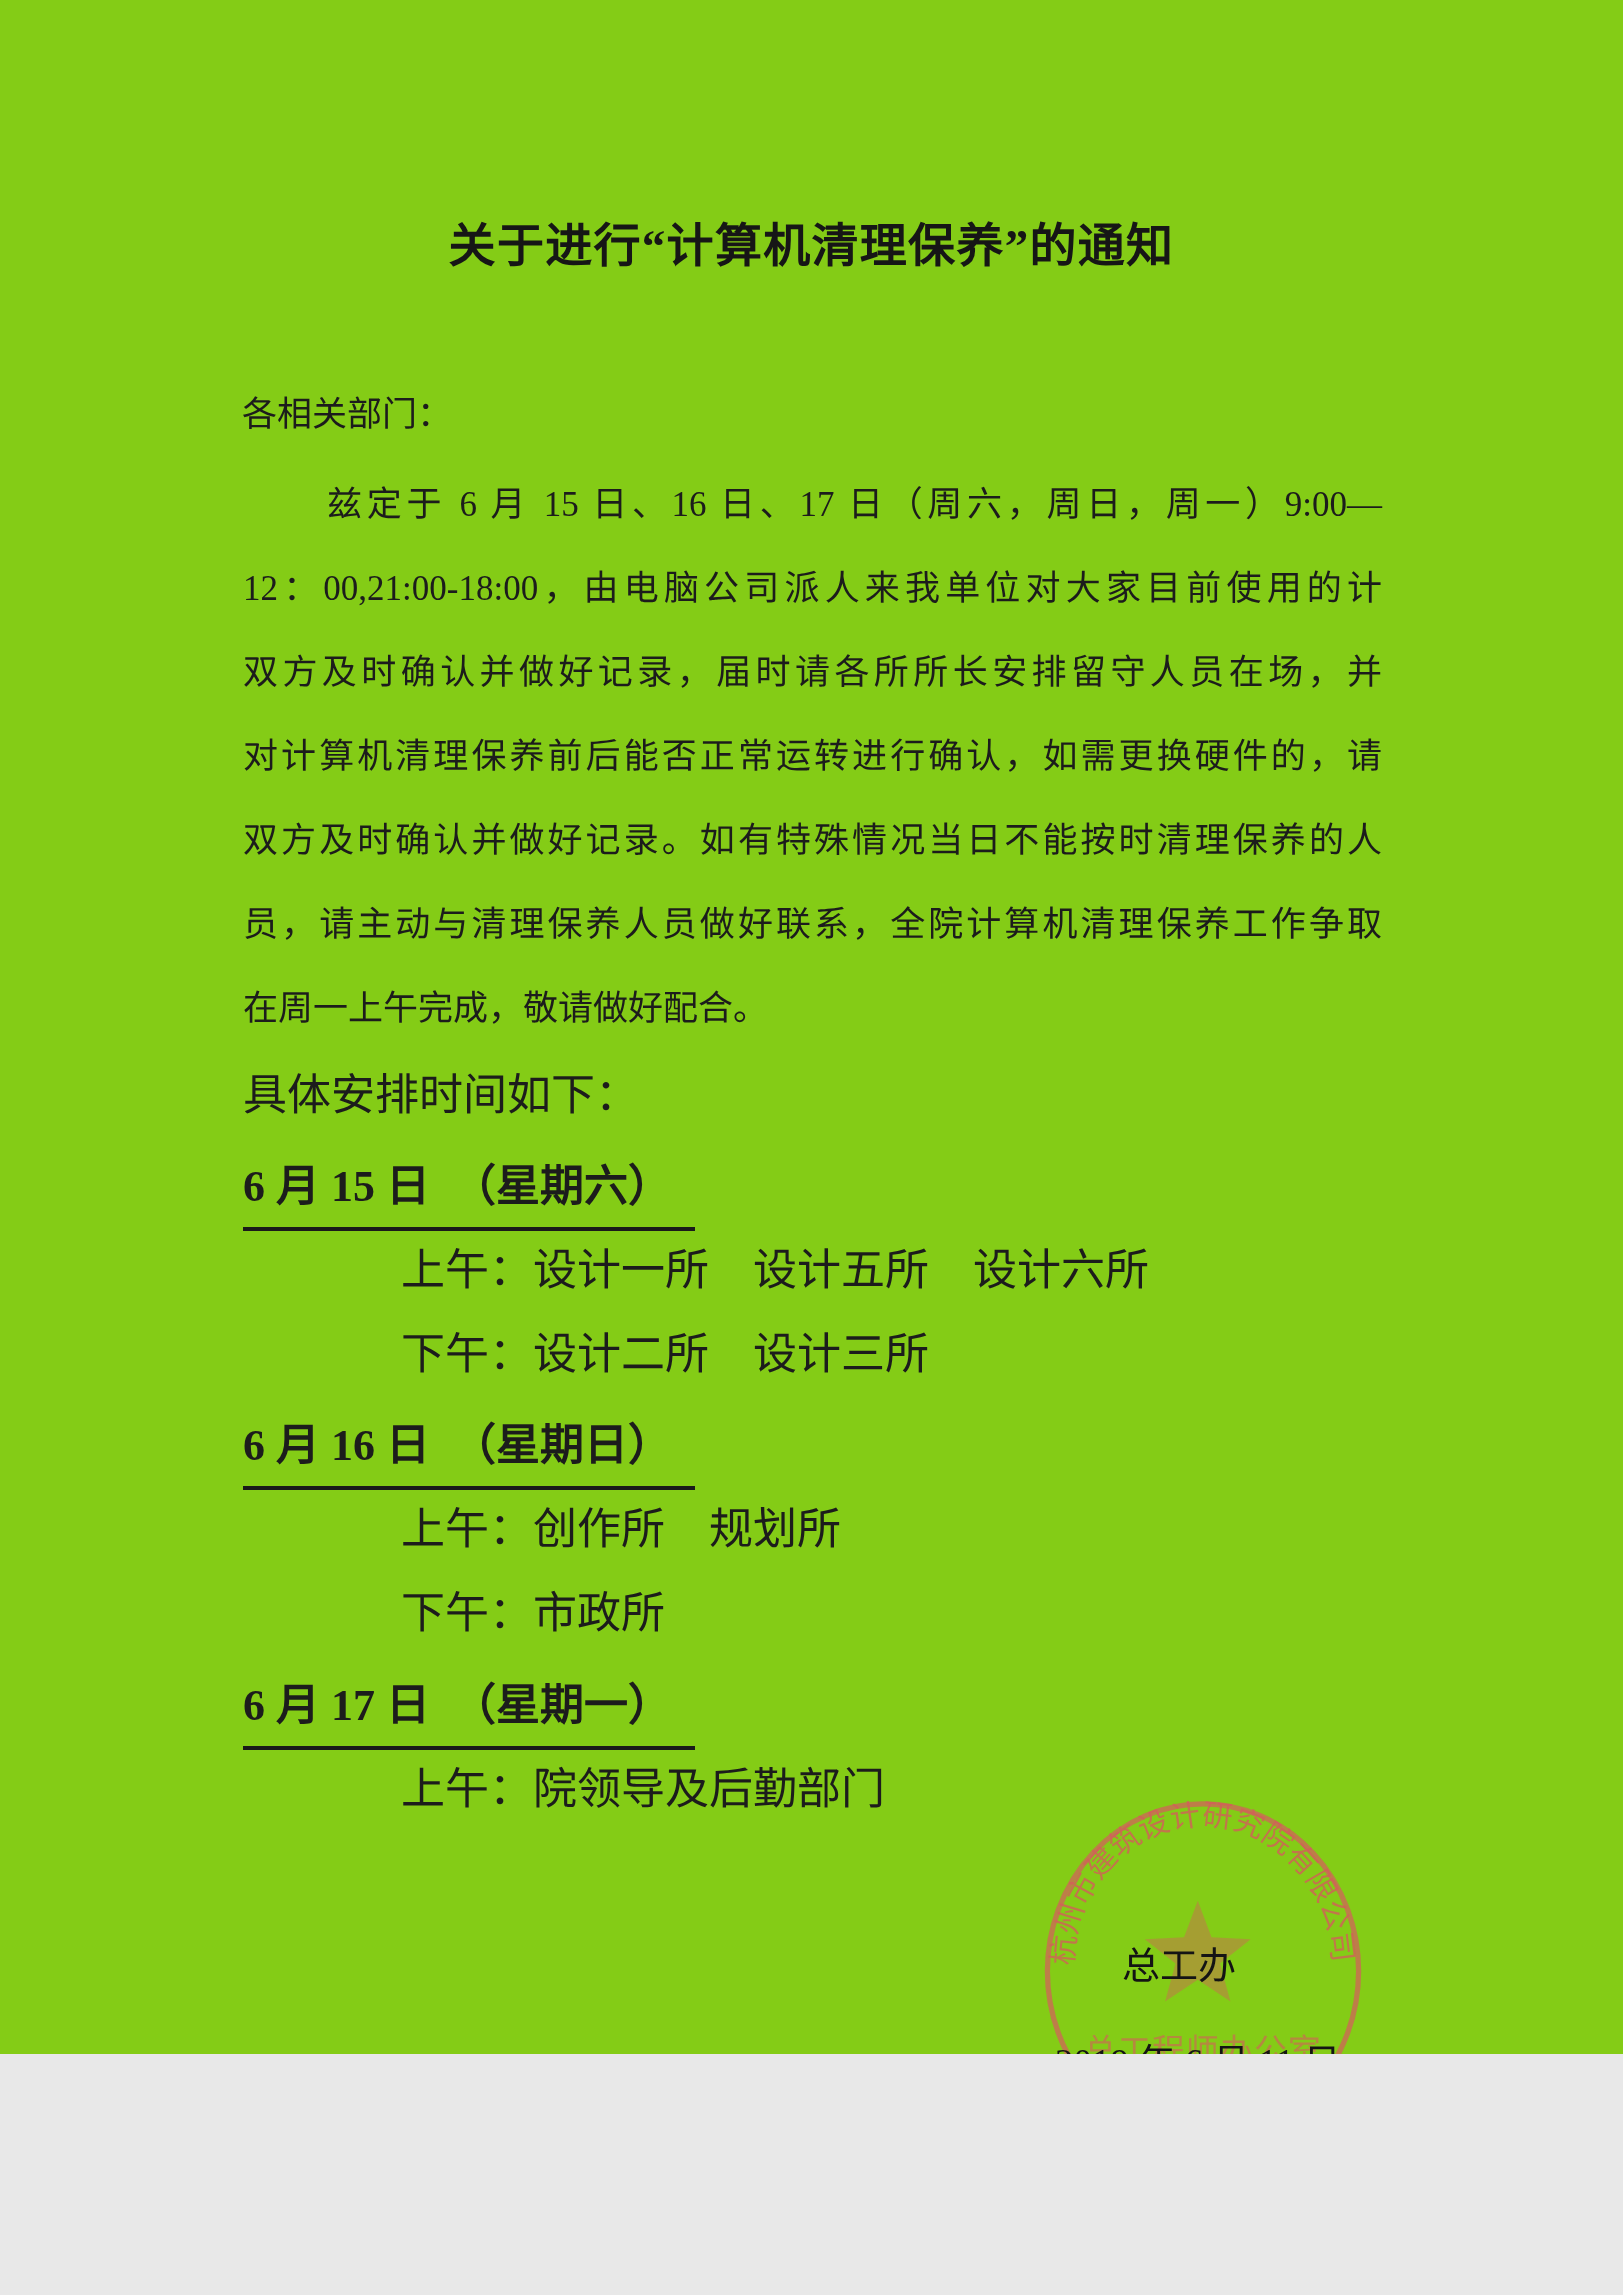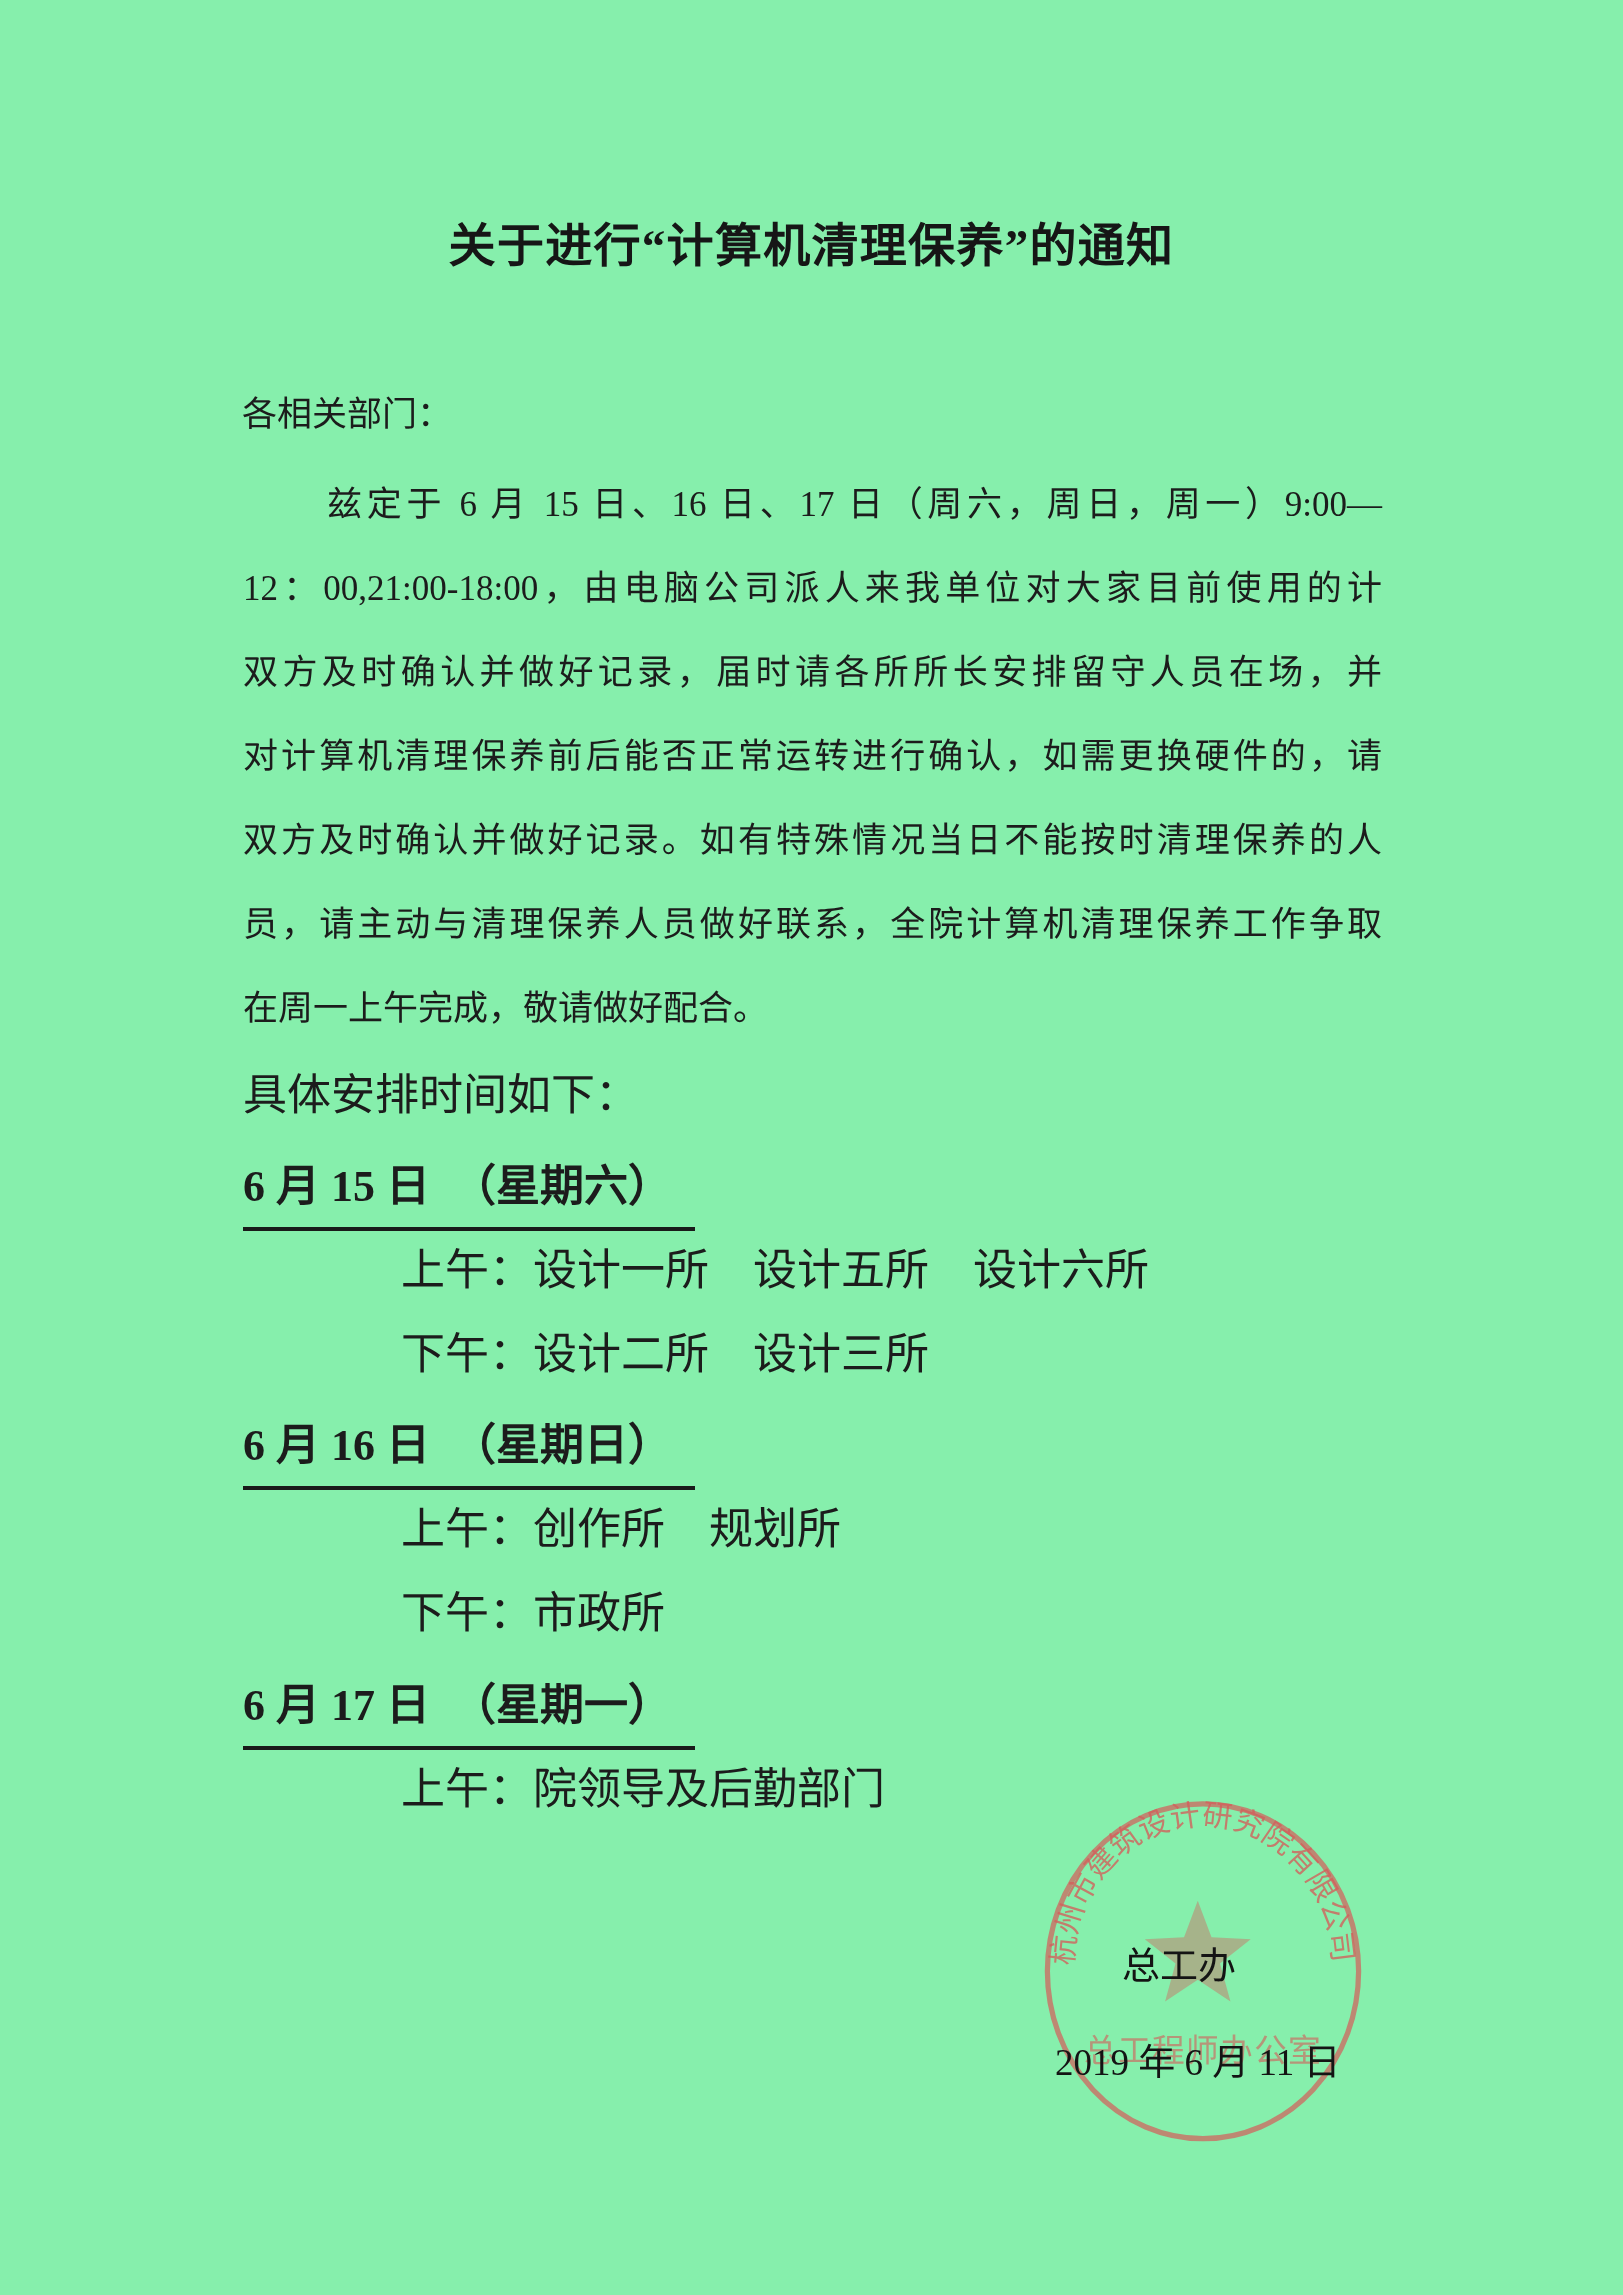--- a/index.html
+++ b/index.html
@@ -1,19 +1,19 @@
 <!DOCTYPE html>
 <html lang="zh-CN" style="font-size:10.5px"><head>
 <meta charset="utf-8">
 <style>
   html,body{margin:0;padding:0;background:#e8e8e8;}
   .page{
     position:relative;
-    width:1623px;height:2295px;
-    background:#86efac;
+    width:1623px;height:2054px;
+    background:#84cc16;
     font-family:"Liberation Serif","DejaVu Serif",serif;
     color:#1c1c1c;
     overflow:hidden;
   }
   .title{
     position:absolute;top:207px;left:0;width:100%;
     text-align:center;
     font-size:47px;font-weight:700;letter-spacing:1.3px;
     color:#161616;
   }

